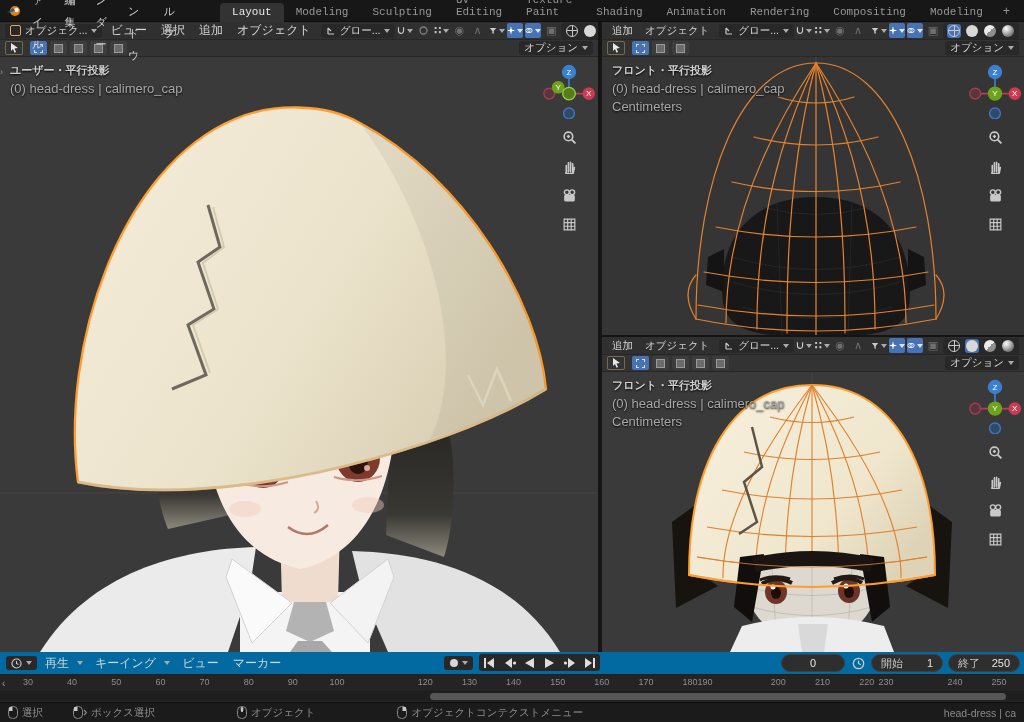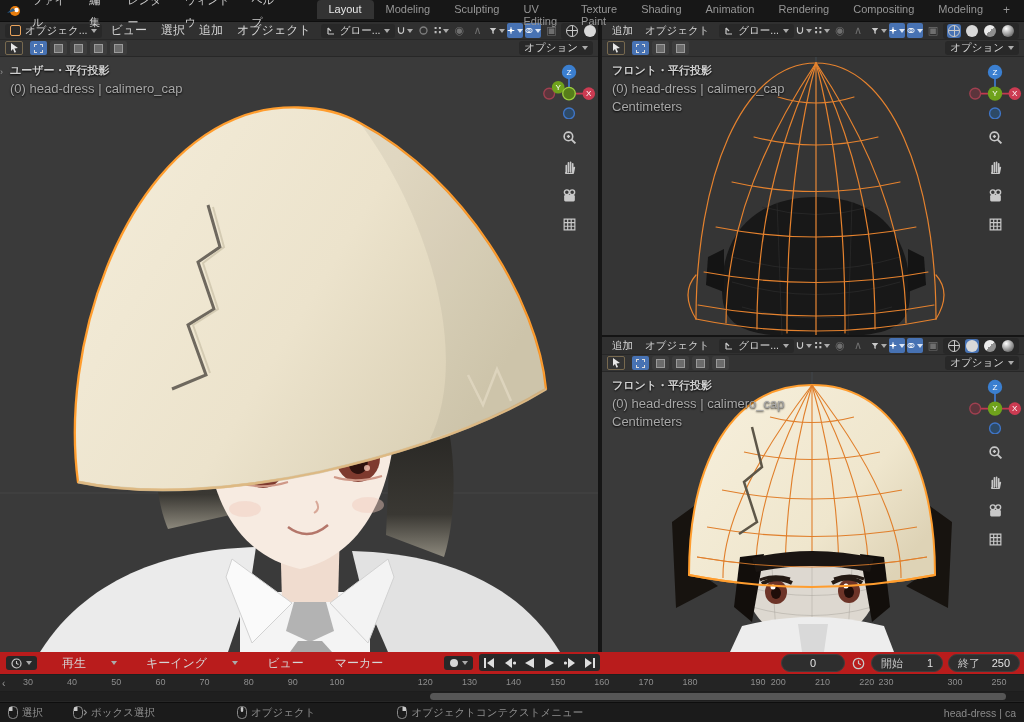--- a/index.html
+++ b/index.html
@@ -6,21 +6,21 @@
   html,body { width:1024px; height:722px; overflow:hidden; background:#161616;
     font-family:"Liberation Sans","DejaVu Sans",sans-serif; }
   .app { position:relative; width:1024px; height:722px; background:#161616; }
 
   
   .topbar { position:absolute; left:0; top:0; width:1024px; height:22px;
     background:#171717; display:flex; align-items:center; padding:0 6px; gap:2px;
     border-bottom:1px solid #0e0e0e; z-index:30;}
   .logo { width:18px; height:16px; display:flex; align-items:center; justify-content:center; }
   .tmenu { color:#cfcfcf; font-size:11px; padding:0 9px; line-height:22px; cursor:default; }
-  .tabs { display:flex; align-items:flex-start; height:22px; margin-left:26px; }
+  .tabs { display:flex; align-items:flex-end; height:22px; margin-left:34px;font-family:Liberation Mono, monospace; }
   .tab { color:#969696; font-size:11px; padding:3px 12px 4px; border-radius:4px 4px 0 0; }
   .tab.active { background:#333333; color:#e8e8e8; }
   .tab-plus { color:#969696; font-size:12px; padding:3px 8px; }
 
   
   .vp { position:absolute; background:#3a3a3a; overflow:hidden; }
   .vp-left  { left:0;   top:22px;  width:600px; height:630px; border-right:2px solid #141414; }
   .vp-tr    { left:602px; top:22px;  width:422px; height:315px; border-bottom:2px solid #141414; }
   .vp-br    { left:602px; top:337px; width:422px; height:315px; }
   .hdr { display:flex; align-items:center; background:#303030; height:18px;
@@ -63,22 +63,22 @@
   .sidebar-arrow { position:absolute; left:0px; top:10px; color:#9a9a9a; font-size:9px; z-index:6; }
 
   
   .navclu { position:absolute; right:6px; top:4px; width:46px; z-index:6;
     display:flex; flex-direction:column; align-items:center; gap:7px; }
   .navbtn { width:22px; height:22px; border-radius:50%; display:flex;
     align-items:center; justify-content:center; }
 
   
   .timeline { position:absolute; left:0; top:652px; width:1024px; height:50px; background:#262626; }
-  .tl-hdr { position:relative; height:23px; background:#b91c1c; border-bottom:1px solid #1f1f1f;
-    display:flex; align-items:center; padding:0 6px; gap:19px; }
+  .tl-hdr { position:relative; height:23px; background:#0369a1; border-bottom:1px solid #1f1f1f;
+    display:flex; align-items:center; padding:0 6px; gap:2px; }
   .tl-center { position:absolute; left:444px; top:2px; display:flex; align-items:center; gap:6px; }
   .tl-right { position:absolute; right:4px; top:2px; display:flex; align-items:center; gap:5px; }
   .pbgrp { display:flex; align-items:center; background:#282828; border-radius:3px; padding:2px 4px; gap:7px; }
   .pbtn { display:flex; align-items:center; justify-content:center; width:13px; height:13px; }
   .recbtn { display:flex; align-items:center; gap:3px; background:#282828; border-radius:3px;
     padding:2px 5px; color:#d0d0d0; }
   .field { background:#2e2e2e; border:1px solid #3e3e3e; border-radius:9px; height:18px;
     display:flex; align-items:center; justify-content:center; color:#e2e2e2; font-size:11px; }
   .f-frame { width:64px; }
   .f-se { width:72px; justify-content:space-between; padding:0 9px; }
@@ -791,26 +791,26 @@
           <span class="tick" style="left: 292.84px;">90</span>
           <span class="tick" style="left: 336.98px;">100</span>
           <span class="tick" style="left: 381.12px; margin-top: 16px;">110</span>
           <span class="tick" style="left: 425.26px;">120</span>
           <span class="tick" style="left: 469.4px;">130</span>
           <span class="tick" style="left: 513.54px;">140</span>
           <span class="tick" style="left: 557.68px;">150</span>
           <span class="tick" style="left: 601.82px;">160</span>
           <span class="tick" style="left: 645.96px;">170</span>
           <span class="tick" style="left: 690.1px; text-align: right;">180</span>
-          <span class="tick" style="left: 758px;">190</span>
+          <span class="tick" style="left: 705px;">190</span>
           <span class="tick" style="left: 778.38px;">200</span>
           <span class="tick" style="left: 822.52px;">210</span>
           <span class="tick" style="left: 866.66px;">220</span>
           <span class="tick" style="left: 886px;">230</span>
-          <span class="tick" style="left: 954.94px;">300</span>
+          <span class="tick" style="left: 954.94px;">240</span>
           <span class="tick" style="left: 999.08px;">250</span>
         </div>
     </div>
     <div class="tl-scroll">
       <span class="thumb"></span>
     </div>
   </div>
 
   <div class="statusbar">
     <span class="hint">

